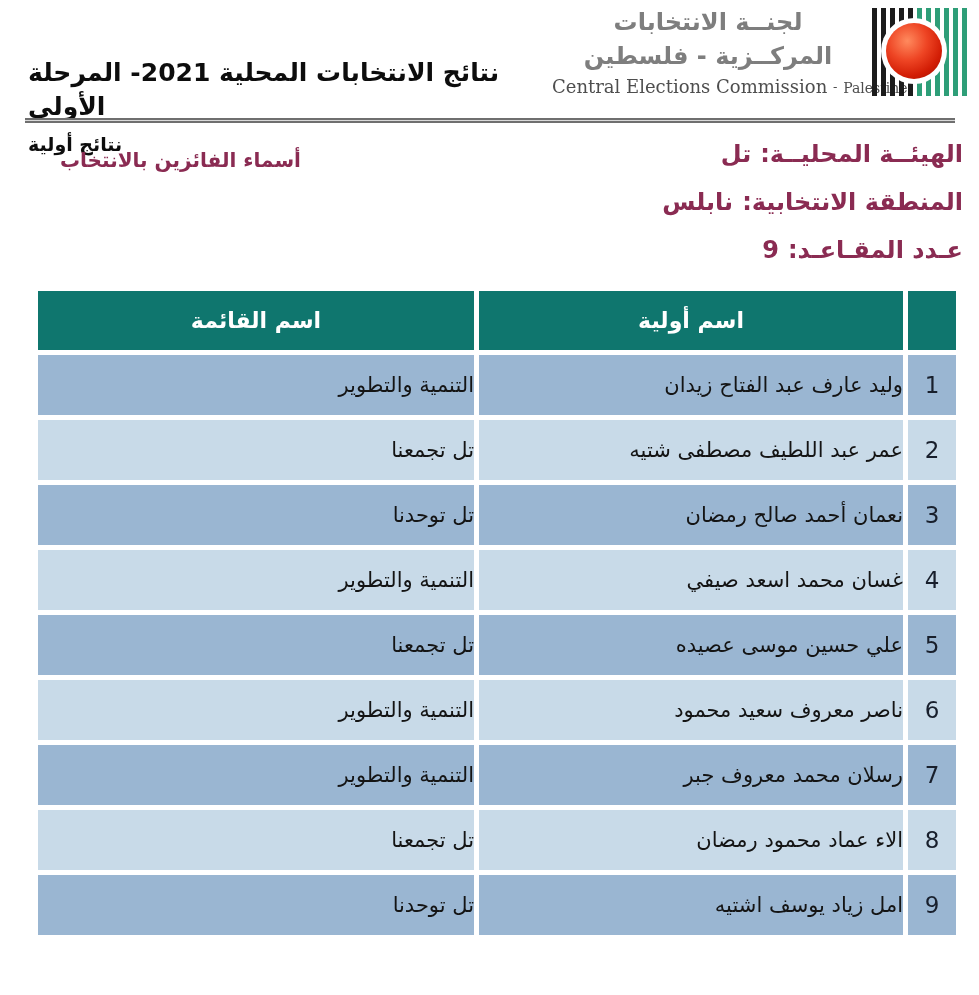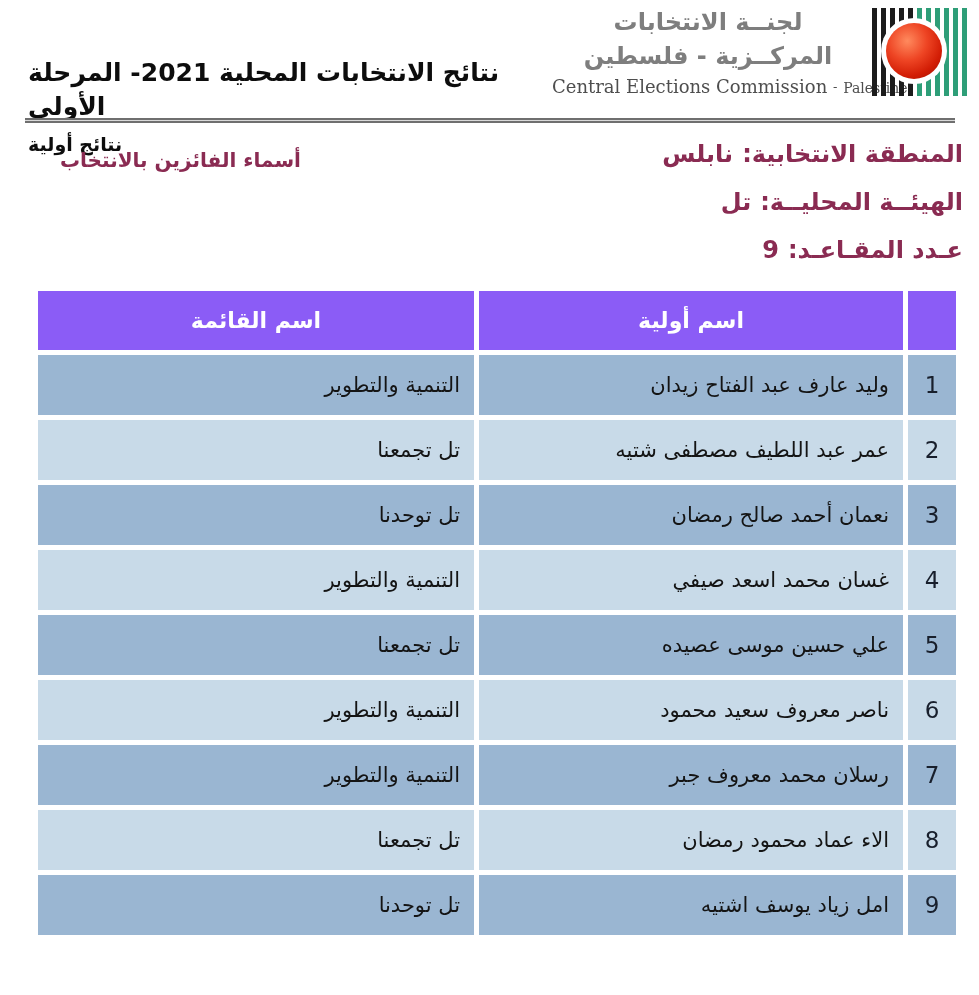--- a/index.html
+++ b/index.html
@@ -54,26 +54,26 @@
 
   
   table.results{
     position:absolute;top:286px;left:33px;width:928px;
     border-collapse:separate;border-spacing:5px;table-layout:fixed;
   }
   .c-num{width:48px;}
   .c-winner{width:424px;}
   .c-list{width:436px;}
   table.results th{
-    background:#8b5cf6;color:#ffffff;font-size:22px;font-weight:bold;
+    background:#0f766e;color:#ffffff;font-size:22px;font-weight:bold;
     height:57px;text-align:center;vertical-align:middle;
   }
   table.results td{
     height:60px;font-size:21px;color:#141414;vertical-align:middle;
-    padding:0 14px;text-align:right;
+    padding:0 0;text-align:right;
   }
   table.results td.num{text-align:center;padding:0;font-size:23px;color:#181f2c;}
   table.results tbody tr:nth-child(odd) td{background:#9AB6D2;}
   table.results tbody tr:nth-child(even) td{background:#C8DAE8;}
 </style>
 </head>
 <body>
 
 <div id="page">
 
@@ -109,24 +109,24 @@
       <span class="ball"></span>
     </div>
   </div>
 
   <div class="rule"></div>
 
   <div class="winners-heading">أسماء الفائزين بالانتخاب</div>
 
   <div class="meta">
     <div class="meta-line">
-      <span class="lbl">المنطقة الانتخابية:</span><span class="val">نابلس</span>
+      <span class="lbl">الهيئــة المحليــة:</span><span class="val">تل</span>
     </div>
     <div class="meta-line">
-      <span class="lbl">الهيئــة المحليــة:</span><span class="val">تل</span>
+      <span class="lbl">المنطقة الانتخابية:</span><span class="val">نابلس</span>
     </div>
     <div class="meta-line">
       <span class="lbl">عـدد المقـاعـد:</span><span class="val">9</span>
     </div>
   </div>
 
   <table class="results" dir="rtl">
     <colgroup>
         <col class="c-num">
         <col class="c-winner">

